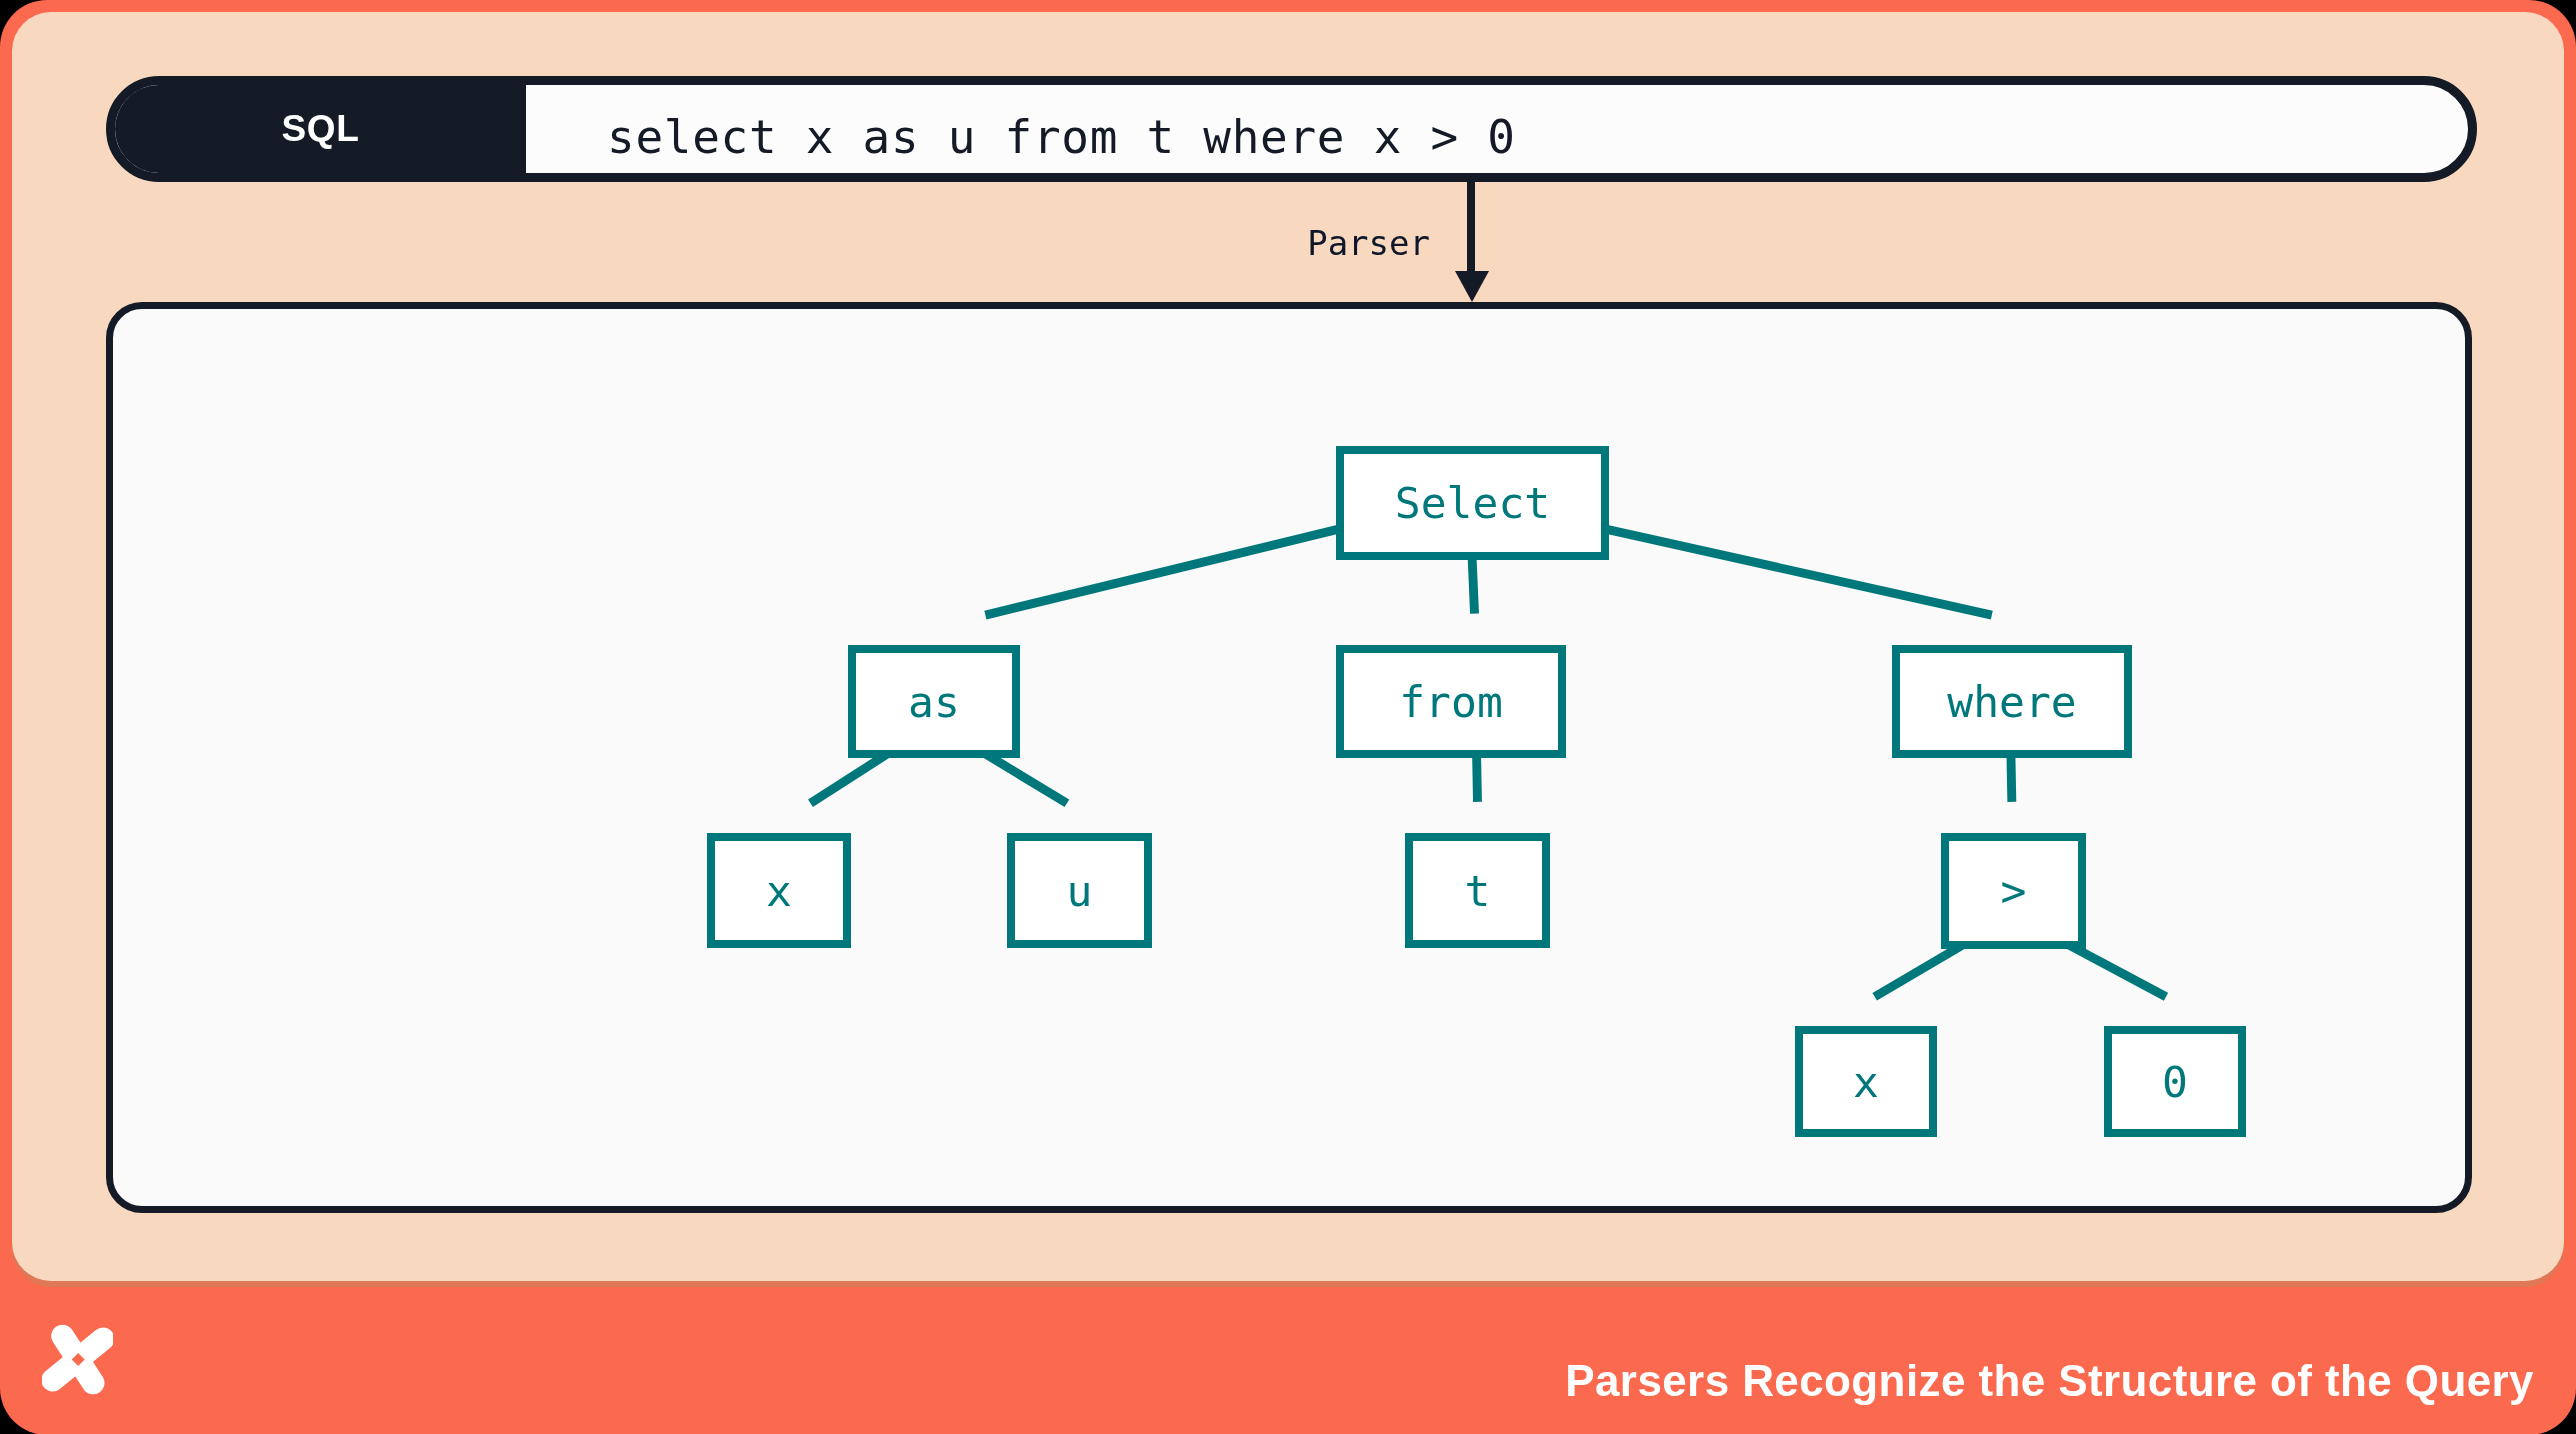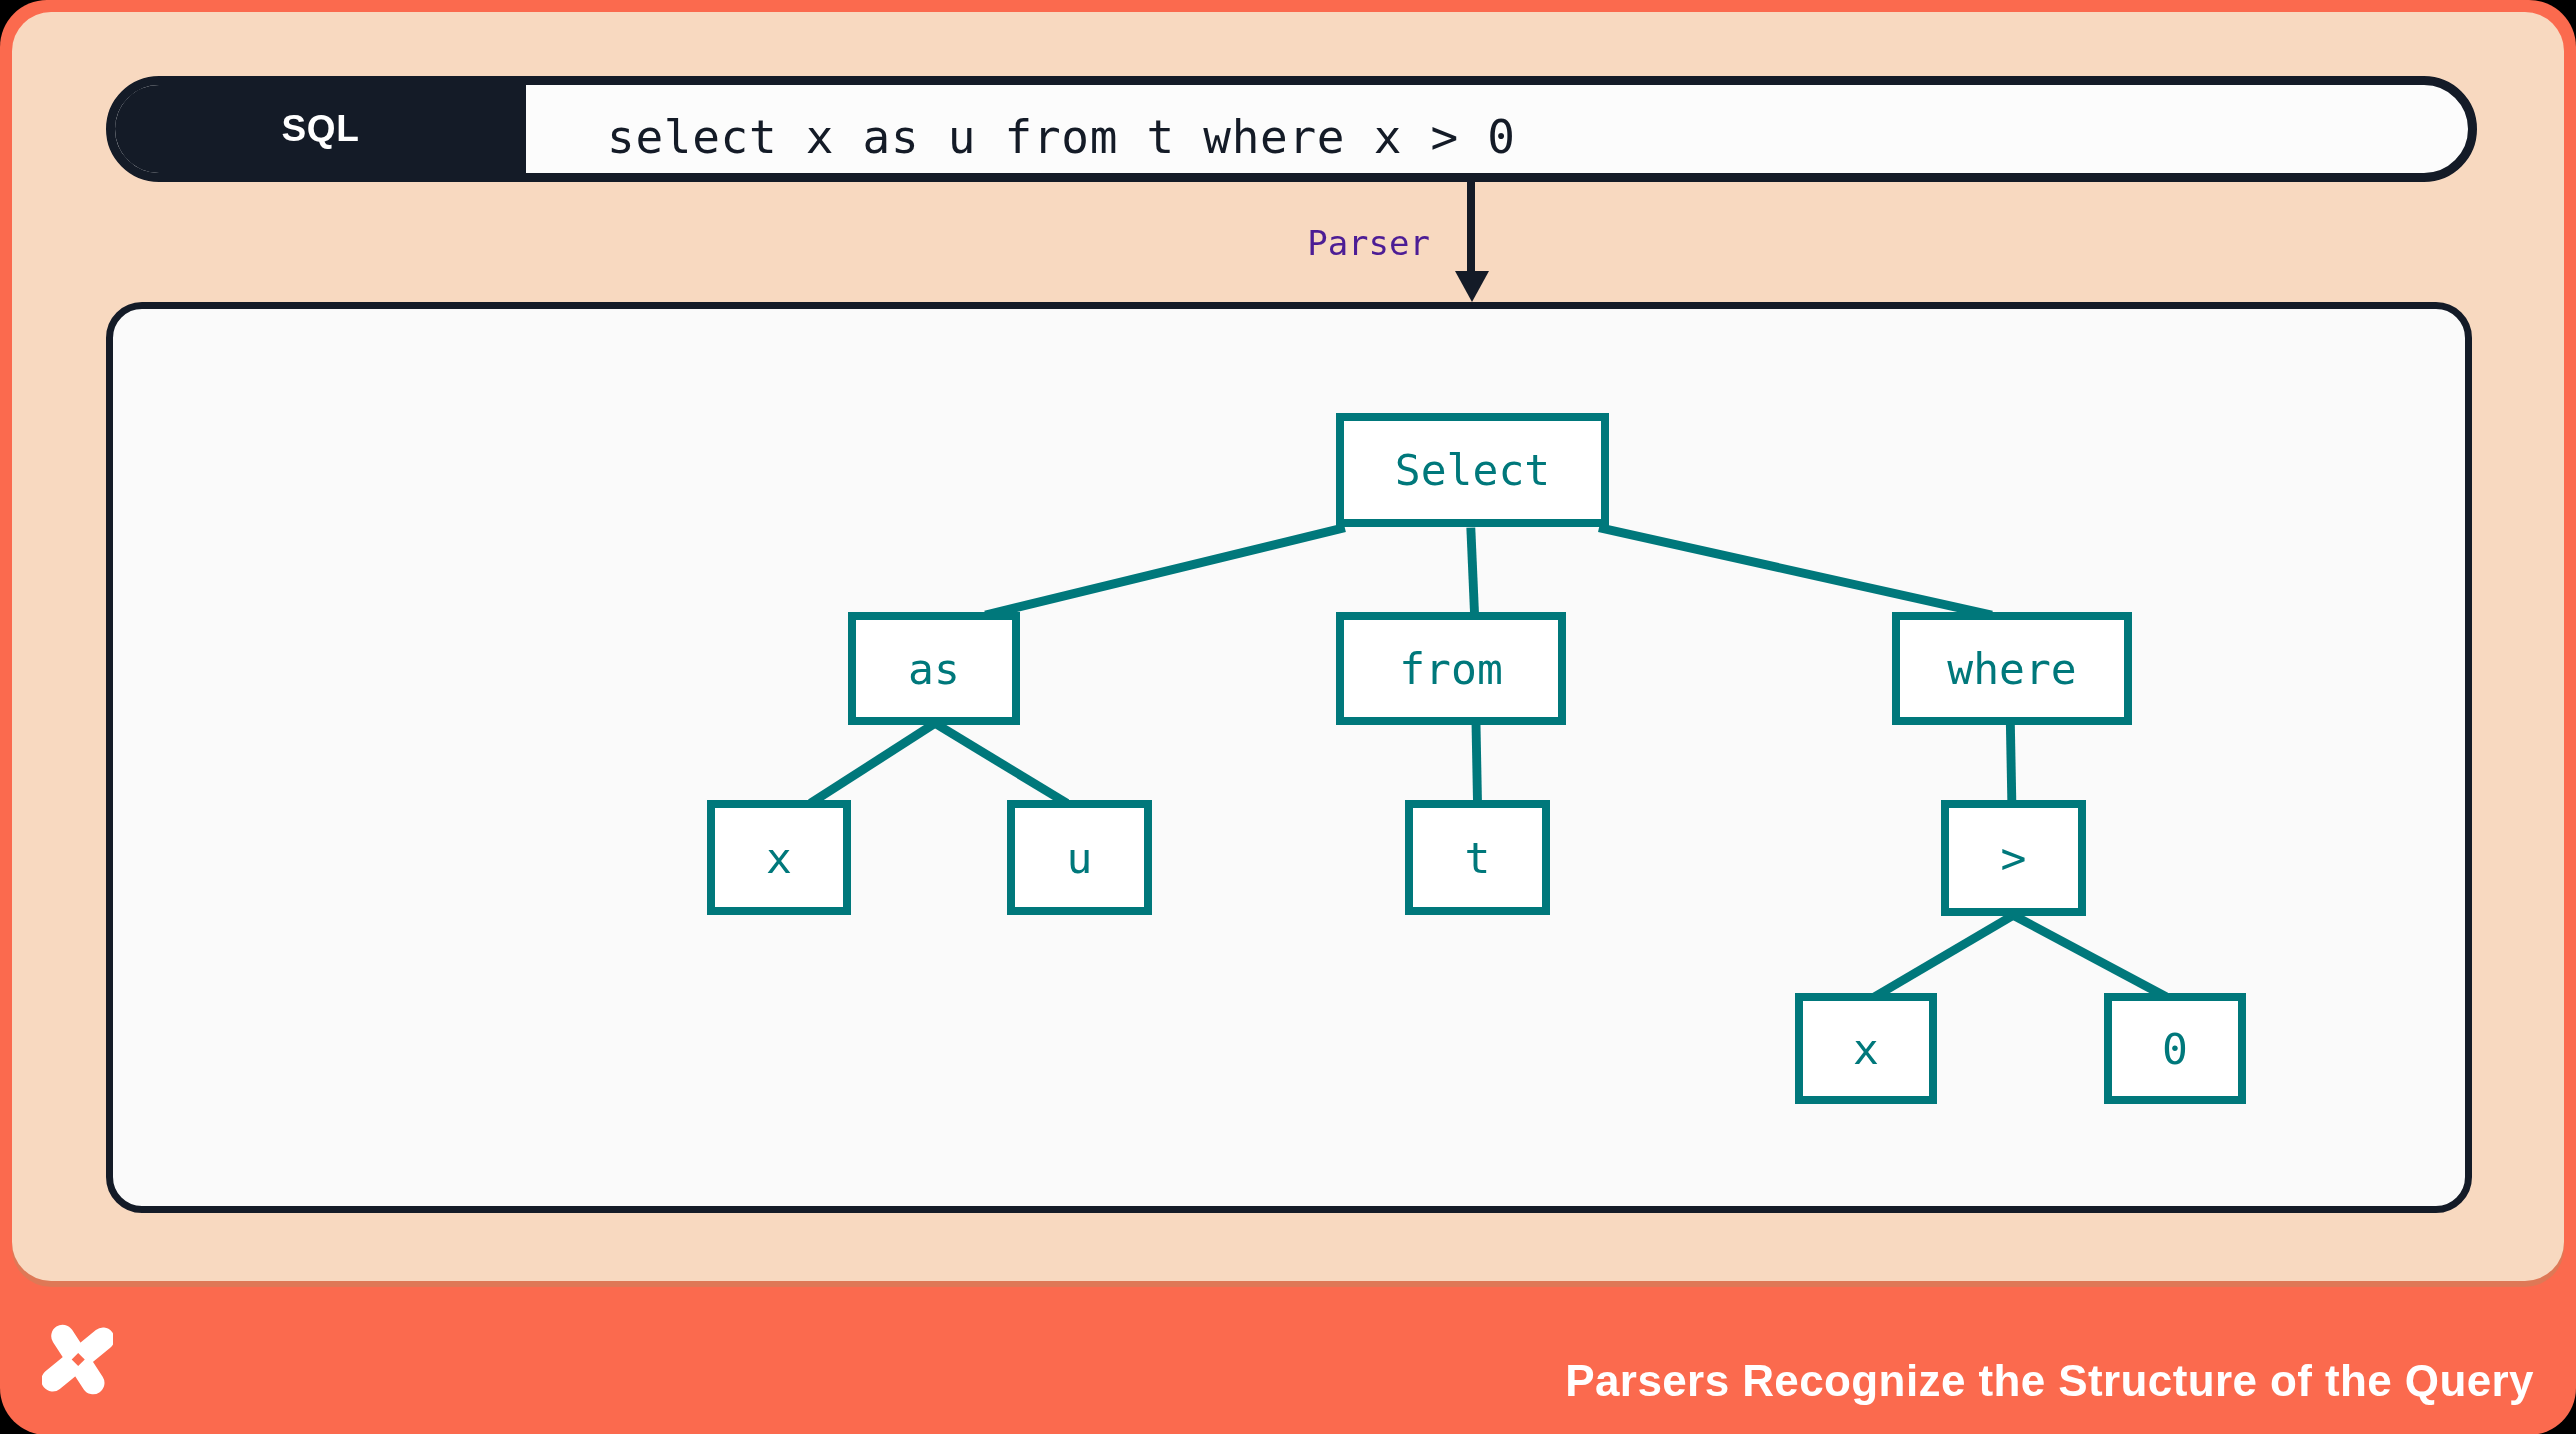--- a/index.html
+++ b/index.html
@@ -31,39 +31,40 @@
   }
   
   .arrow-line { position:absolute; left:1467px; top:182px; width:8.2px; height:95px; background:#141b27; }
   .arrow-head {
     position:absolute; left:1455px; top:271px; width:0; height:0;
     border-left:17px solid transparent; border-right:17px solid transparent;
     border-top:31px solid #141b27;
   }
   .parser-label {
     position:absolute; left:1430px; top:243px; transform:translate(-100%,-50%);
-    font-family:"DejaVu Sans Mono", monospace; font-size:34px; color:#4c1d95;
+    font-family:"DejaVu Sans Mono", monospace; font-size:34px; color:#0f172a;
   }
   
   .tree-panel {
     position:absolute; left:106px; top:302px; width:2366px; height:911px;
     box-sizing:border-box; border:7.4px solid #141b27; border-radius:36px;
     background:#fafafa; overflow:hidden;
   }
   .sidebar {
     position:absolute; left:0; top:0; width:414px; height:100%;
     background:#141b27; display:flex; align-items:center; justify-content:center;
   }
   .sidebar-label { color:#ffffff; font-size:36px; font-weight:bold; }
   .tree-svg { position:absolute; left:0; top:0; }
   .tree-node {
     position:absolute; box-sizing:border-box; border:8.2px solid #00787b;
     background:#ffffff; display:flex; align-items:center; justify-content:center;
     font-family:"DejaVu Sans Mono", monospace; font-size:43px; color:#00787b;
     white-space:pre;
+    margin-top:33px;
   }
   
   .footer-logo { position:absolute; left:42px; top:1324px; width:71px; height:71px; }
   .footer-title {
     position:absolute; right:42px; top:1353px; transform:translateY(-50%);
     color:#ffffff; font-size:44px; font-weight:bold; letter-spacing:0.4px;margin-top:28px;
   }
 </style>
 </head>
 <body>

